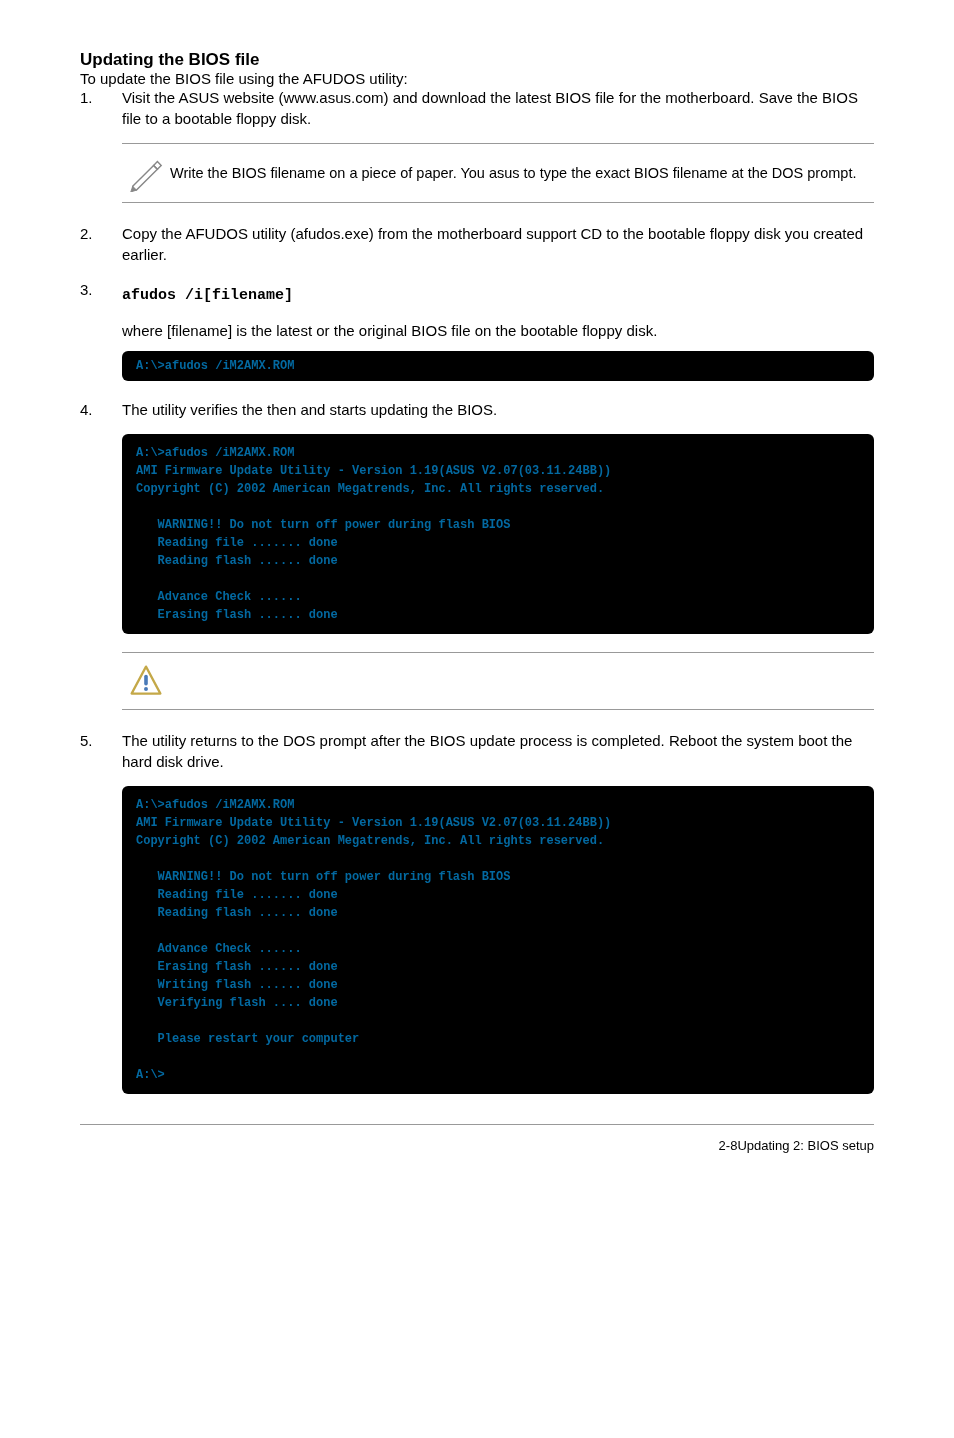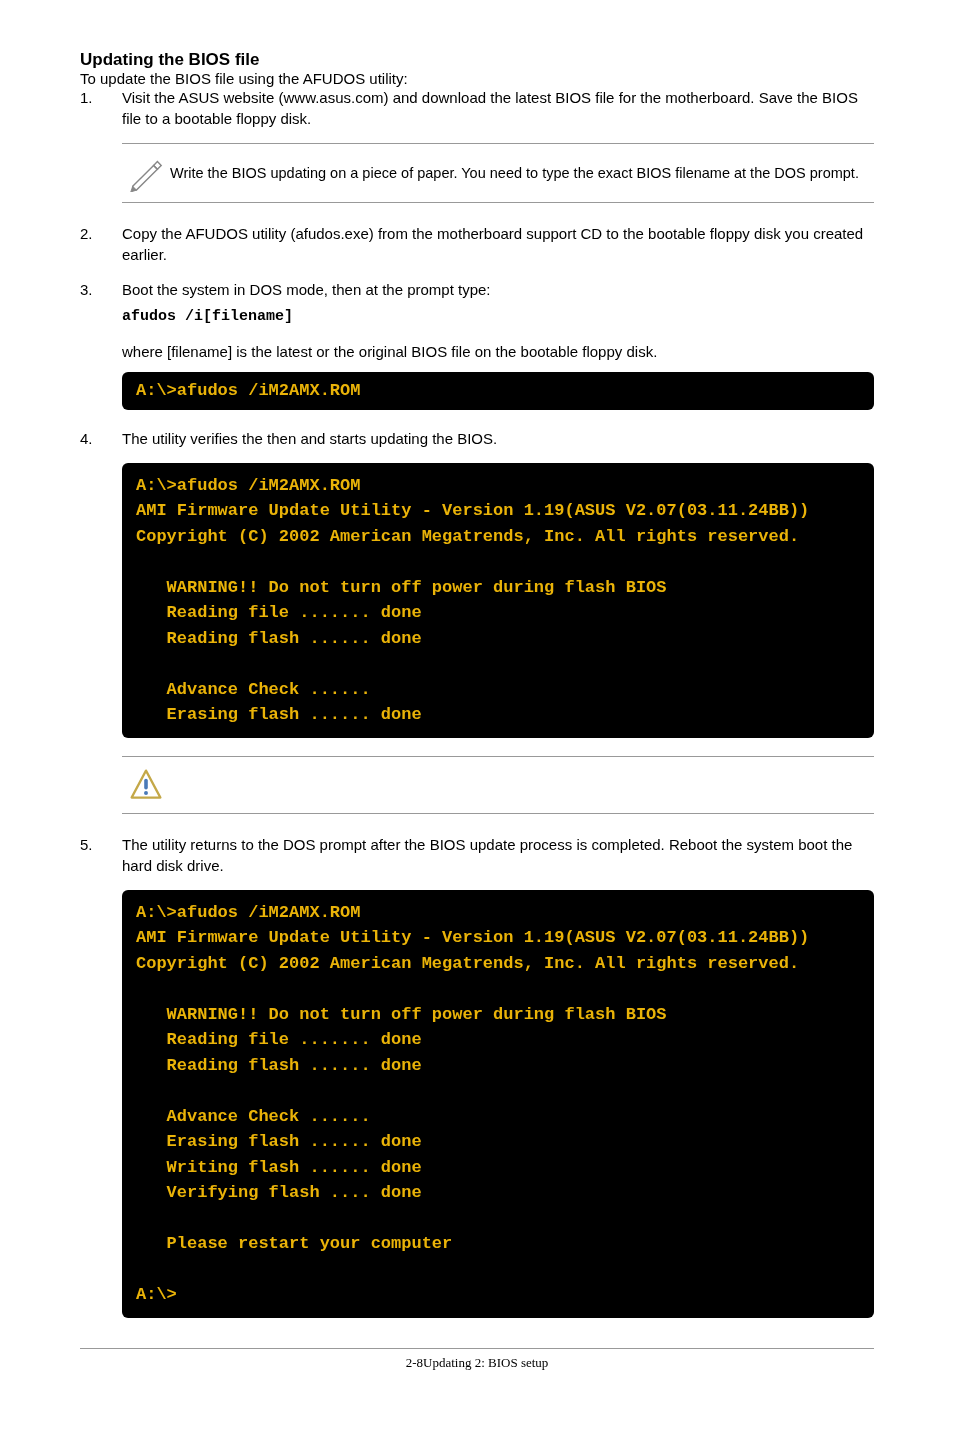--- a/index.html
+++ b/index.html
@@ -66,41 +66,40 @@
       font-size: 15px;
       margin-top: 6px;
     }
     .sub-text {
       font-size: 15px;
       margin: 10px 0 10px 42px;
       line-height: 1.4;
     }
     .terminal {
       background: #000;
-      color: #eab308;
+      color: #0369a1;
       font-family: "Courier New", monospace;
-      font-size: 17px;
+      font-size: 12px;
       font-weight: bold;
       padding: 10px 14px;
       margin: 6px 0 18px 42px;
       border-radius: 6px;
       white-space: pre;
       line-height: 1.5;
     }
     .terminal-small {
       padding: 6px 14px;
     }
     .footer {
       display: flex;
-      justify-content: center;
+      justify-content: flex-end;
       font-size: 13px;
       border-top: 1px solid #999;
-      padding-top: 6px;
+      padding-top: 13px;
       margin-top: 30px;
-      font-family: Liberation Serif, serif;
     }
     .pencil-icon {
       width: 38px;
       height: 38px;
     }
   </style>
 </head>
 <body>
 
 <div class="section-heading">Updating the BIOS file</div>
@@ -113,32 +112,31 @@
 </div>
 
 <div class="note-box">
   <div class="note-icon">
     <svg class="pencil-icon" viewBox="0 0 40 40">
       <path d="M6 34 L28 12 L32 16 L10 38 L6 38 Z" fill="none" stroke="#888" stroke-width="1.5"></path>
       <path d="M28 12 L32 8 L36 12 L32 16 Z" fill="none" stroke="#888" stroke-width="1.5"></path>
       <path d="M6 34 L4 40 L10 38 Z" fill="#888" stroke="#888" stroke-width="1"></path>
     </svg>
   </div>
-  <div class="note-text">Write the BIOS updating on a piece of paper. You need to type the exact BIOS filename at the DOS prompt.</div>
+  <div class="note-text">Write the BIOS filename on a piece of paper. You asus to type the exact BIOS filename at the DOS prompt.</div>
 </div>
 
 <div class="numbered-item">
   <div class="num">2.</div>
   <div class="content">Copy the AFUDOS utility (afudos.exe) from the motherboard support CD to the bootable floppy disk you created earlier.</div>
 </div>
 
 <div class="numbered-item">
   <div class="num">3.</div>
   <div class="content">
-    <span>Boot the system in DOS mode, then at the prompt type:</span>
     <div class="command-line">afudos /i[filename]</div>
   </div>
 </div>
 
 <div class="sub-text">where [filename] is the latest or the original BIOS file on the bootable floppy disk.</div>
 
 <div class="terminal terminal-small">A:\&gt;afudos /iM2AMX.ROM</div>
 
 <div class="numbered-item">
   <div class="num">4.</div>

